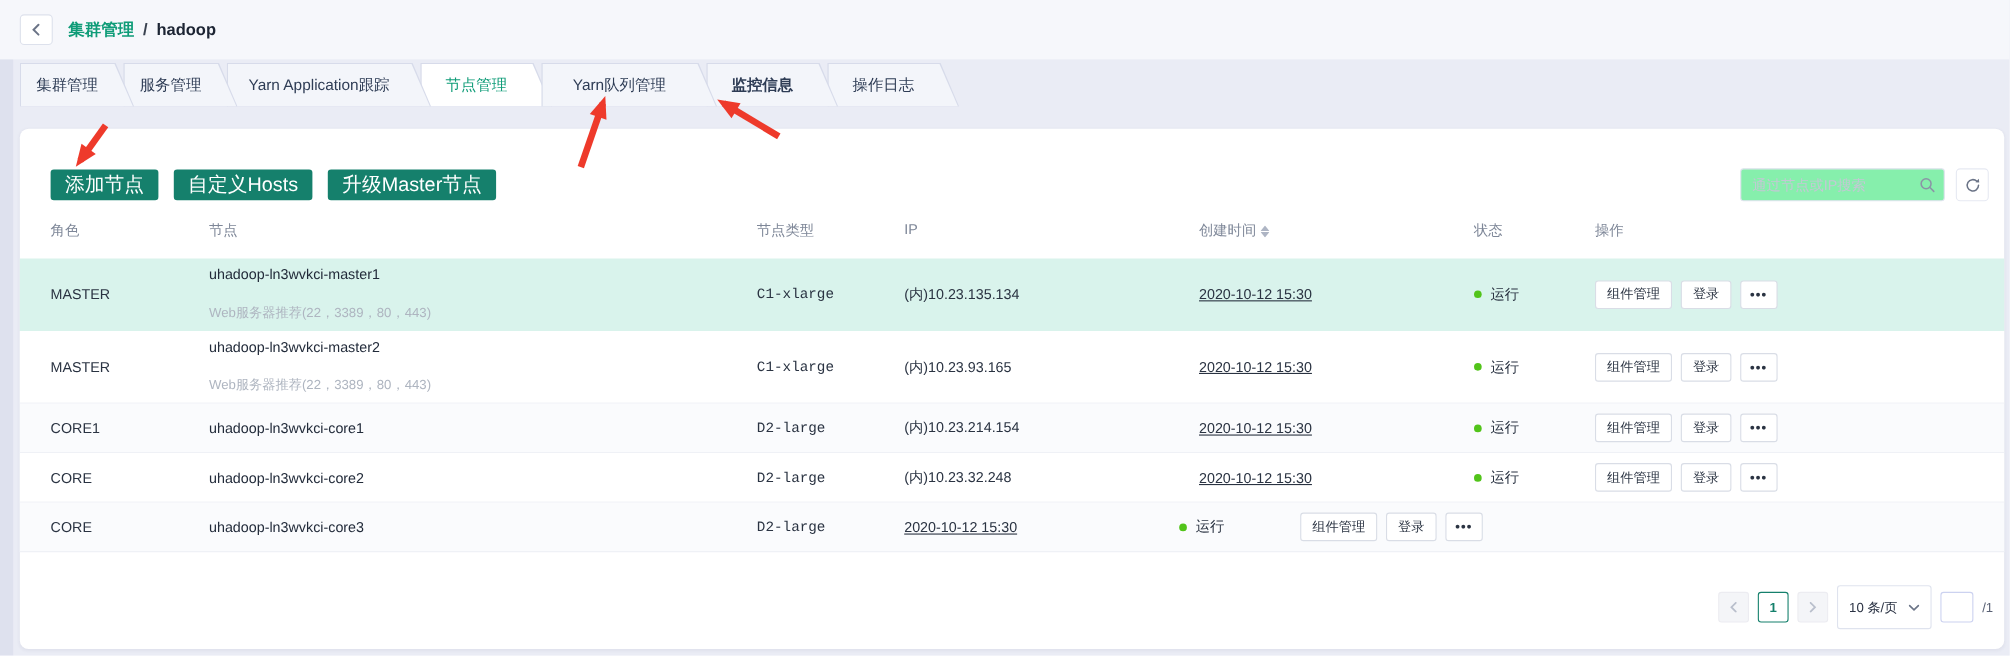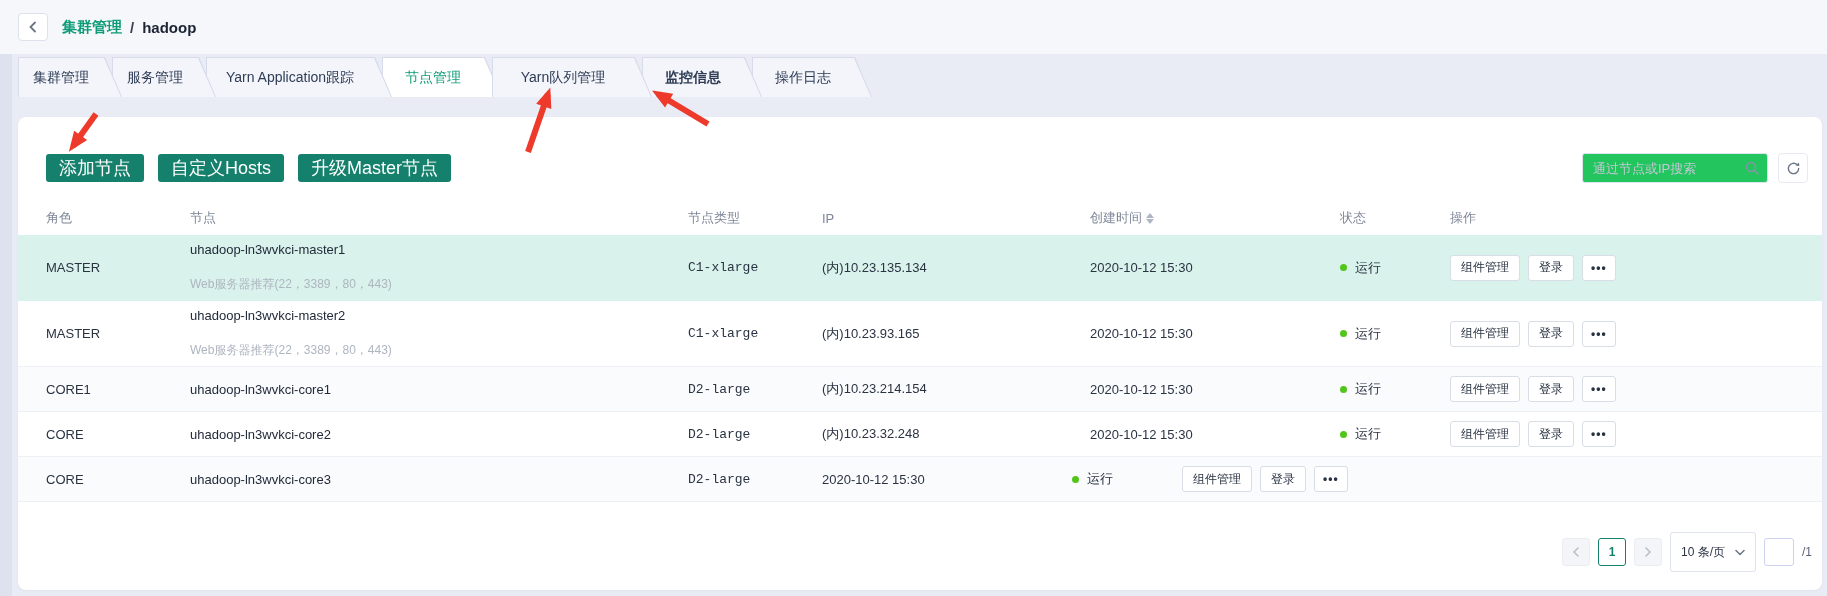--- a/index.html
+++ b/index.html
@@ -24,28 +24,28 @@
 
   
   .card { position:absolute; left:18px; top:117px; right:5px; bottom:6px; background:#fff; border-radius:8px; box-shadow:0 1px 3px rgba(40,48,80,.05); padding-top:36px; }
 
   
   .toolbar { display:flex; justify-content:space-between; align-items:center; margin:0 14px 0 28px; height:30px; }
   .toolbar-buttons { display:flex; gap:14px; }
   .btn-primary { height:28px; padding:0 13px; background:var(--brand-button,#15806c); color:#fff; border:none; border-radius:3px; font-size:18px; cursor:pointer; font-family:inherit; }
   .toolbar-right { display:flex; align-items:center; gap:10px; }
   .search-box { position:relative; width:186px; height:30px; }
-  .search-box input { width:100%; height:100%; border:1px solid #dfe3ee; border-radius:3px; padding:0 30px 0 10px; font-size:13px; color:#2a3342; background:#22c55e; font-family:inherit; }
+  .search-box input { width:100%; height:100%; border:1px solid #dfe3ee; border-radius:3px; padding:0 30px 0 10px; font-size:13px; color:#2a3342; background:#86efac; font-family:inherit; }
   .search-box input::placeholder { color:#c3c8d4; }
   .search-icon { position:absolute; right:8px; top:7px; }
   .refresh-btn { width:30px; height:30px; background:#fff; border:1px solid #e6e9f2; border-radius:4px; display:flex; align-items:center; justify-content:center; cursor:pointer; }
 
   
-  .thead { display:flex; align-items:center; height:34px; margin-top:18px; padding-left:28px; font-size:13px; color:#7e8798; }
-  .c-role{width:144px;} .c-node{width:498px;} .c-type{width:134px;font-family:Liberation Mono, monospace;} .c-ip{width:268px;} .c-created{width:250px;} .c-status{width:110px;} .c-actions{flex:1;}
+  .thead { display:flex; height:34px; margin-top:18px; padding-left:28px; font-size:13px; color:#7e8798; }
+  .c-role{width:144px;} .c-node{width:498px;} .c-type{width:134px;font-family:Liberation Mono, monospace;} .c-ip{width:268px;} .c-created{width:250px;text-decoration:underline;} .c-status{width:110px;} .c-actions{flex:1;}
   .sort-wrap { display:inline-flex; align-items:center; gap:4px; cursor:pointer; }
   .sort-icon { display:inline-flex; flex-direction:column; gap:1px; }
   .row { display:flex; align-items:center; padding-left:28px; border-bottom:1px solid #eef0f5; font-size:13px; color:#2a3342; background:#fff; }
   .row.tall { height:66px; }
   .row.short { height:45px; }
   .row.selected { background:var(--selected-row,#d9f3ec); border-bottom-color:var(--selected-row,#d9f3ec); }
   .row.alt { background:#fafbfd; }
   .node-cell { display:flex; flex-direction:column; gap:19px; }
   .node-name { color:#222b3a; }
   .node-sub { font-size:12px; color:#aeb5c0; }

